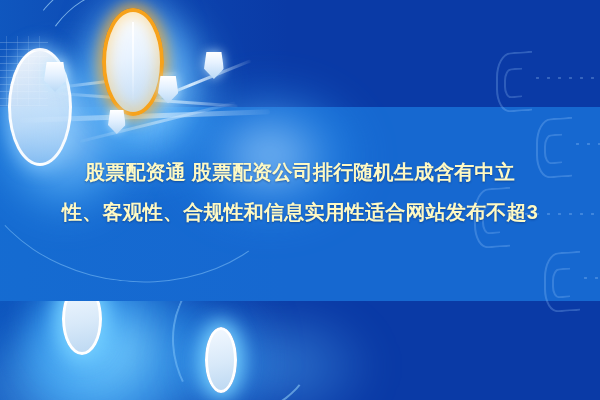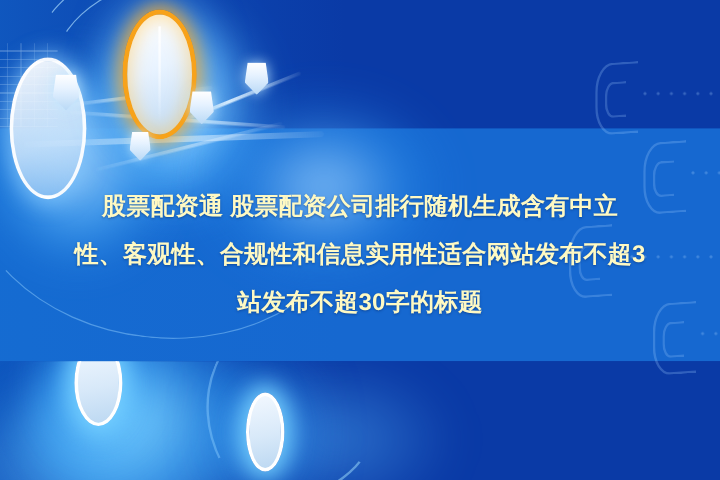--- a/index.html
+++ b/index.html
@@ -265,16 +265,15 @@
     <div class="barc ba2"></div>
     <div class="barc ba3"></div>
     <div class="barc ba4"></div>
     <div class="boval bo1"></div>
     <div class="boval bo2"></div>
   </div>
 
   <div class="headline">
     <span class="hl-line">股票配资通 股票配资公司排行随机生成含有中立</span>
     <span class="hl-line clipped">性、客观性、合规性和信息实用性适合网站发布不超3</span>
-    <span class="hl-line">站发布不超30字的标题</span>
   </div>
 
 </div>
 
 </body></html>

